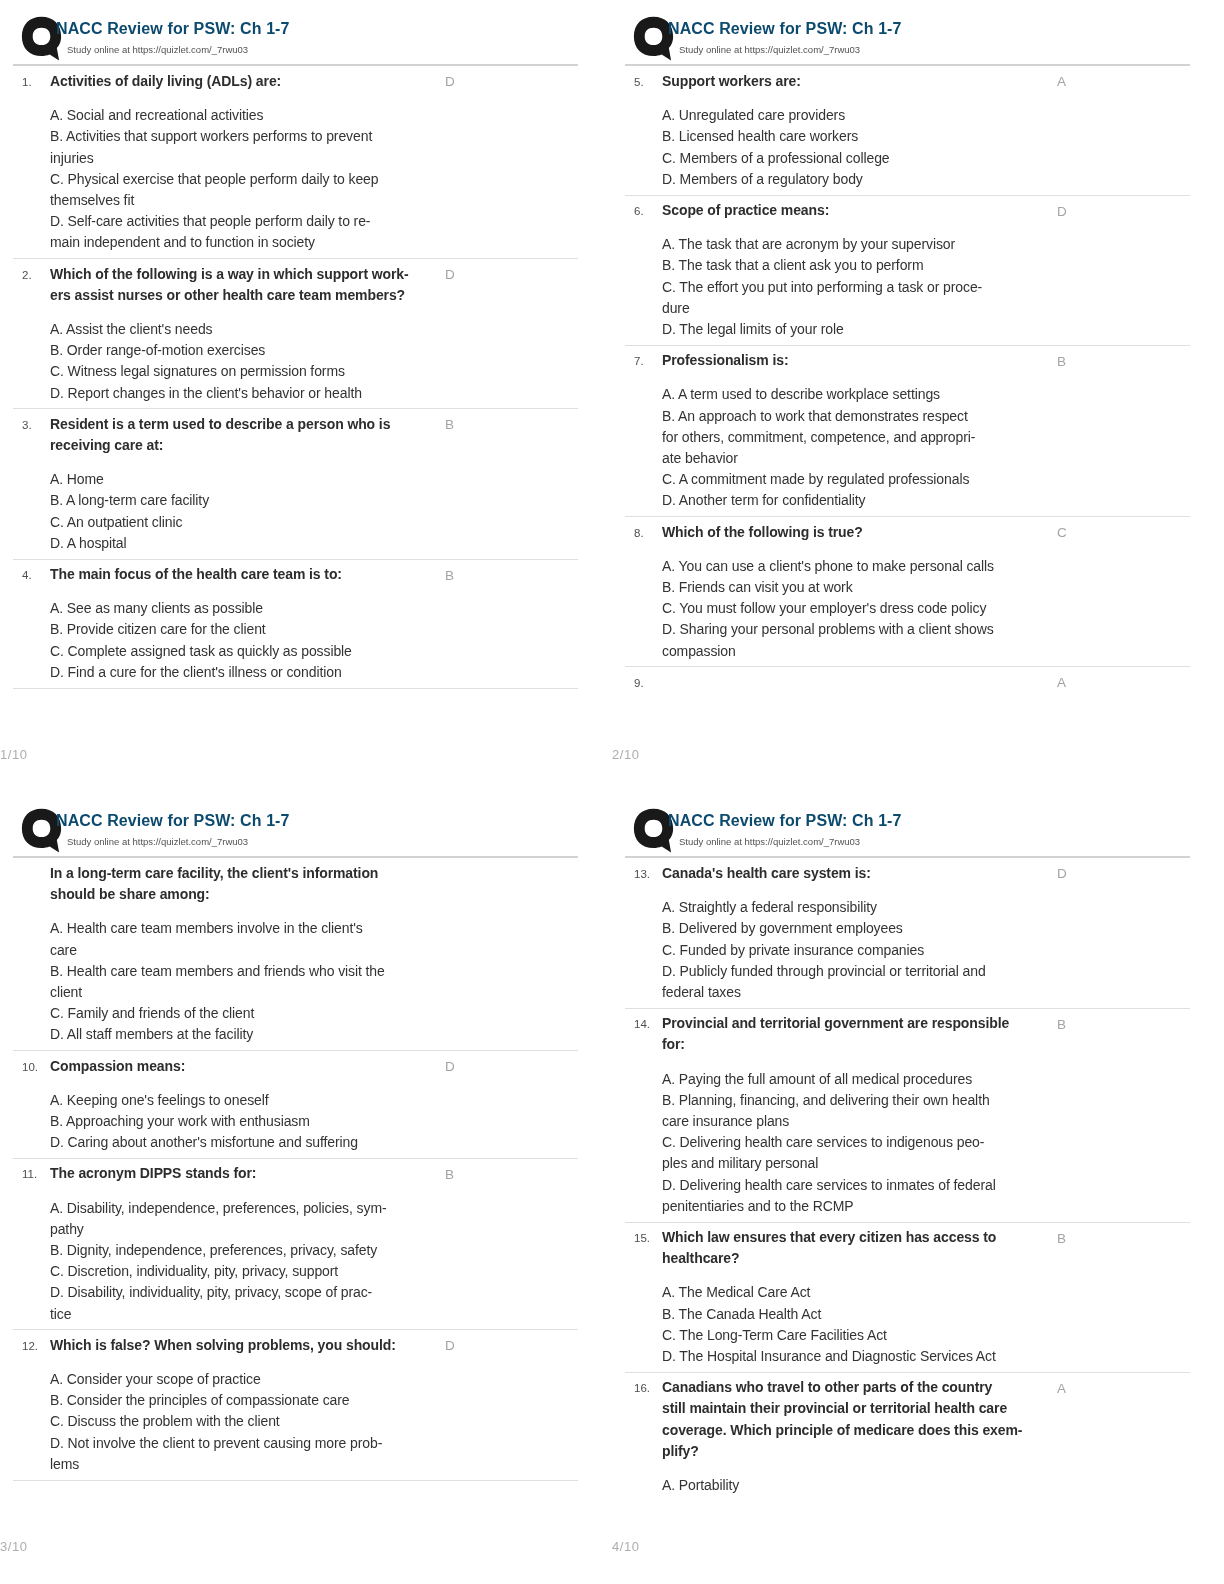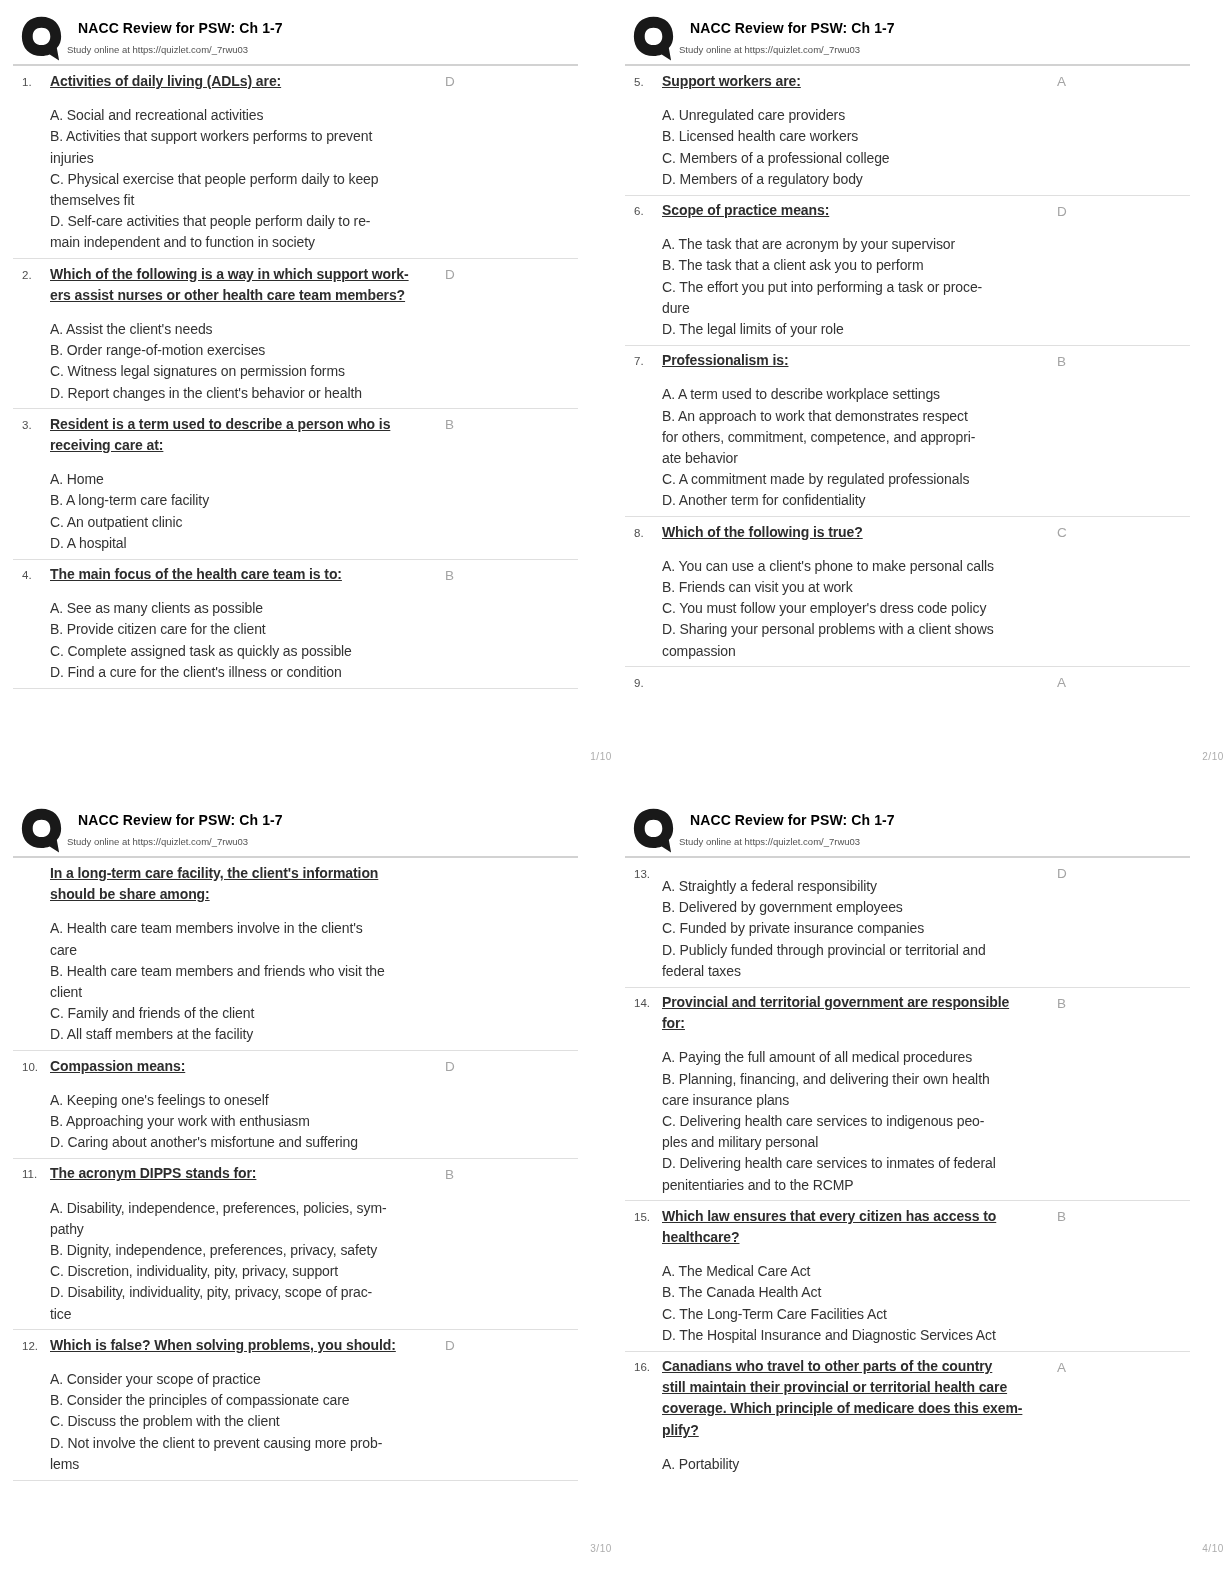--- a/index.html
+++ b/index.html
@@ -6,21 +6,21 @@
   body {
     width:1224px; height:1584px;
     font-family:"Liberation Sans","DejaVu Sans",sans-serif;
     color:#303030;
   }
   .sheet { display:grid; grid-template-columns:612px 612px; width:1224px; }
   .page { width:612px; height:792px; position:relative; overflow:hidden; background:#fff; }
 
   .page-header { position:relative; height:64px; }
   .logo-icon { position:absolute; left:21px; top:16px; width:41px; height:45px; }
-  .h-title { position:absolute; left:78px; top:20px; font-size:14px; font-weight:700; color:#000000; letter-spacing:0.1px; white-space:nowrap; }
+  .h-title { position:absolute; left:56px; top:20px; font-size:16px; font-weight:700; color:#0c4a6e; letter-spacing:0.1px; white-space:nowrap; }
   .h-sub   { position:absolute; left:67px; top:44px; font-size:9.5px; color:#525252; white-space:nowrap; }
   .header-rule { height:0; border-top:2px solid #d2d2d2; margin:0 34px 0 13px; }
 
   .questions { margin:0 34px 0 13px; }
   .questions.end-rule { border-bottom:1.5px solid #dfdfdf; }
 
   .q-block { position:relative; padding:4.5px 0 4.5px 37px; border-top:1.5px solid #dfdfdf; }
   .q-block:first-child { border-top:none; padding-top:5px; }
 
   .q-num {
@@ -28,31 +28,30 @@
     font-size:11.5px; line-height:21.2px; color:#4e4e4e;
   }
   .q-ans {
     position:absolute; left:432px; top:5px;
     font-size:13.5px; line-height:21.2px; color:#a4a4a4; font-weight:400;
   }
   .q-text {
     font-size:14px; font-weight:700; line-height:21.2px;
     letter-spacing:-0.1px; white-space:pre; color:#2d2d2d;
     min-height:21.2px;
-    text-decoration:underline;
   }
   .q-opts { margin-top:13px; }
   .opt {
     font-size:14px; font-weight:400; line-height:21.2px;
     letter-spacing:-0.1px; white-space:pre; color:#333333;
   }
 
   .page-footer {
     position:absolute; left:0; right:0; bottom:30px;
-    text-align:right; font-size:10px; color:#adadad; letter-spacing:0.6px;
+    text-align:left; font-size:13px; color:#adadad; letter-spacing:0.6px;
   }
 </style>
 </head>
 <body>
 
 <div class="sheet">
 
   <section class="page">
     <div class="page-header">
       <span class="logo-icon">
@@ -260,20 +259,21 @@
           <path fill="#191919" fill-rule="evenodd" d="M50 2 C21 2 2 21 2 50 C2 79 21 98 50 98 C57 98 64 96.8 70 94.4 L93 109 L87.5 78.5 C95 70.5 98 61 98 50 C98 21 79 2 50 2 Z M50 29 C63.5 29 71.5 37 71.5 50 C71.5 63 63.5 71 50 71 C36.5 71 28.5 63 28.5 50 C28.5 37 36.5 29 50 29 Z"></path>
         </svg>
       </span>
       <div class="h-title">NACC Review for PSW: Ch 1-7</div>
       <div class="h-sub">Study online at https://quizlet.com/_7rwu03</div>
     </div>
     <div class="header-rule"></div>
     <div class="questions">
         <div class="q-block">
     <div class="q-num">13.</div>
+    <div class="q-text">Canada's health care system is:</div>
     <div class="q-opts">
             <div class="opt">A. Straightly a federal responsibility</div>
             <div class="opt">B. Delivered by government employees</div>
             <div class="opt">C. Funded by private insurance companies</div>
             <div class="opt">D. Publicly funded through provincial or territorial and
 federal taxes</div>
           </div>
     <div class="q-ans">D</div>
   </div>
         <div class="q-block">

